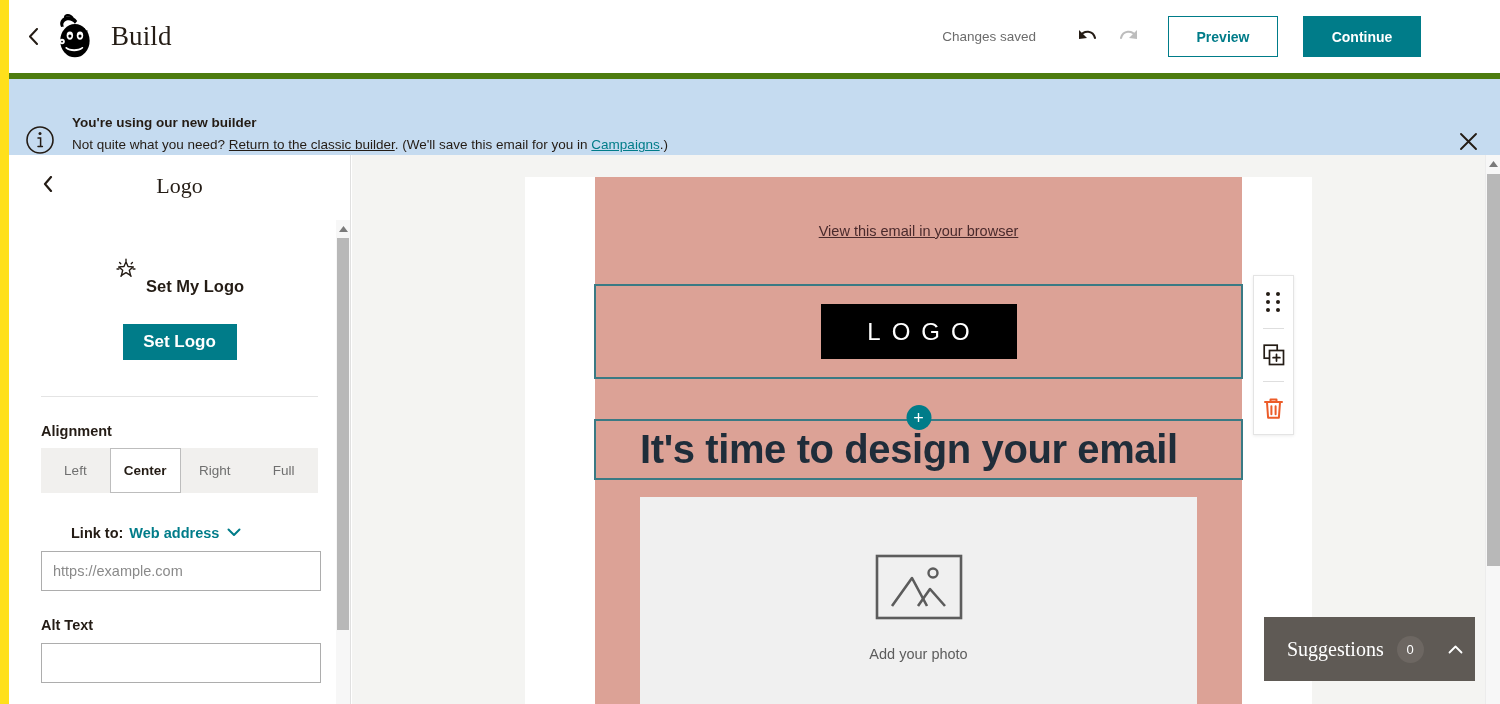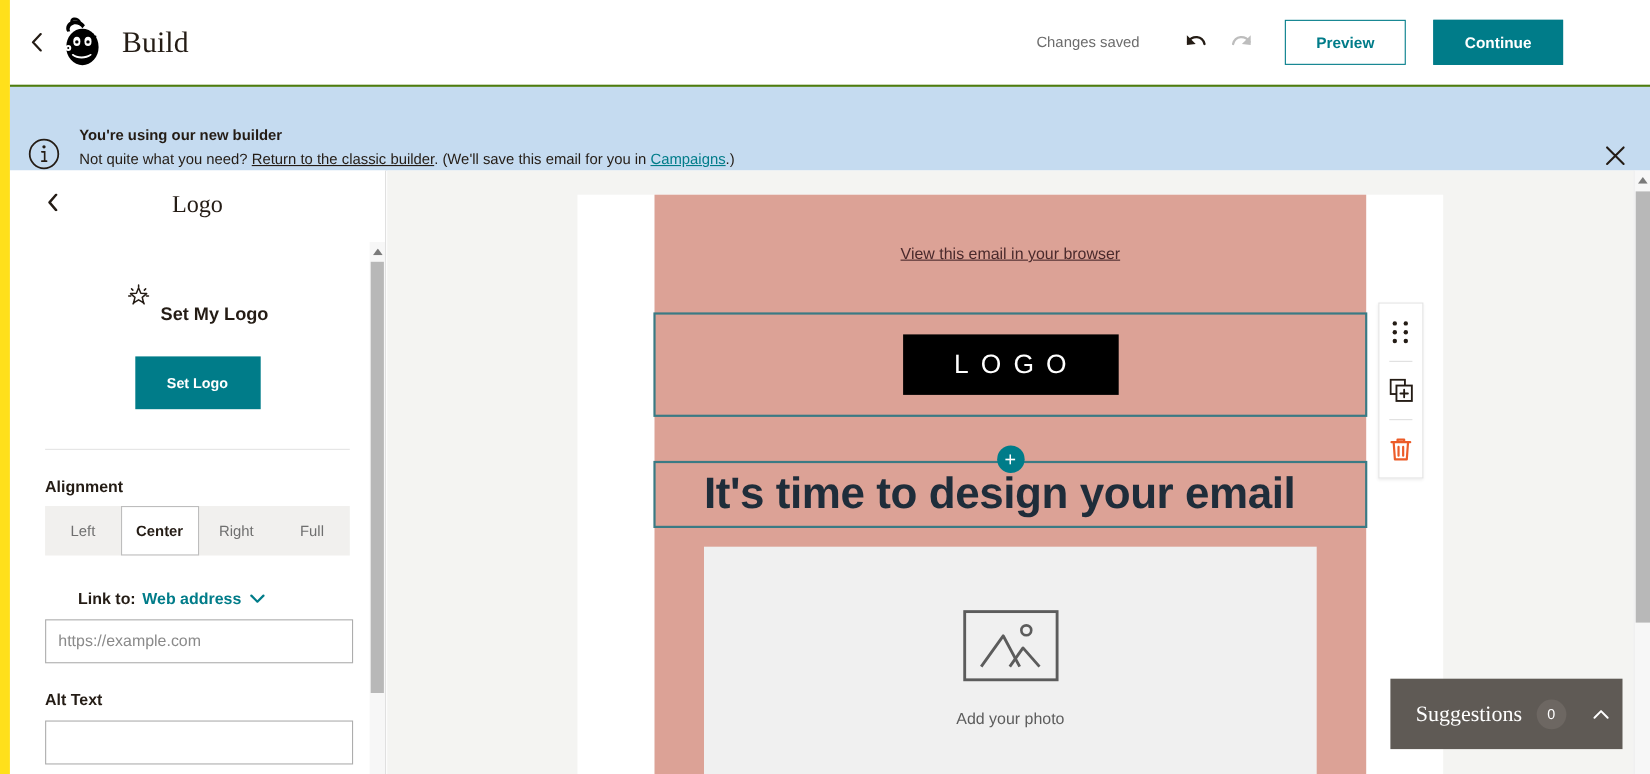--- a/index.html
+++ b/index.html
@@ -13,21 +13,21 @@
 
   
   .yellow-rail {
     position: absolute; left: 0; top: 0; width: 9px; height: 704px;
     background: #ffe01b; z-index: 40;
   }
 
   
   .topbar {
     position: absolute; left: 9px; top: 0; width: 1491px; height: 79px;
-    background: #ffffff; border-bottom: 2px solid #4d7c0f;
+    background: #ffffff; border-bottom: 6px solid #4d7c0f;
     display: flex; align-items: center;
   }
   .back-chevron-top {
     margin-left: 10px; width: 28px; height: 28px;
     display: flex; align-items: center; justify-content: center;
     color: #241c15; font-size: 19px; cursor: pointer;
   }
   .freddie { width: 46px; height: 48px; margin-left: 4px; }
   .build-title {
     font-family: "Liberation Serif", serif;
@@ -92,23 +92,23 @@
   .set-logo-head {
     display: flex; align-items: center; justify-content: center;
     margin-top: 24px; gap: 9px;
   }
   .set-logo-head .label { font-size: 16.5px; font-weight: bold; color: #241c15; margin-top: 36px; }
   .sb-desc {
     margin-top: 12px; text-align: center; font-size: 13.5px; color: #555;
     line-height: 1.65; padding: 0 8px;
   }
   .btn-setlogo {
-    display: block; margin: 28px auto 0; width: 114px; height: 48px;
+    display: block; margin: 28px auto 0; width: 114px; height: 36px;
     background: #007c89; color: #fff; border: none;
-    font-size: 13px; font-weight: bold; cursor: pointer;
+    font-size: 17px; font-weight: bold; cursor: pointer;
     font-family: "Liberation Sans", sans-serif;
   }
   .sb-divider { margin-top: 36px; height: 1px; background: #e4e4e4; }
   .field-label { font-size: 14.5px; font-weight: bold; color: #241c15; margin-top: 26px; }
   .seg {
     margin-top: 9px; display: flex; background: #f1f0ee; height: 45px;
     align-items: stretch;
   }
   .seg-item {
     flex: 1; display: flex; align-items: center; justify-content: center;

